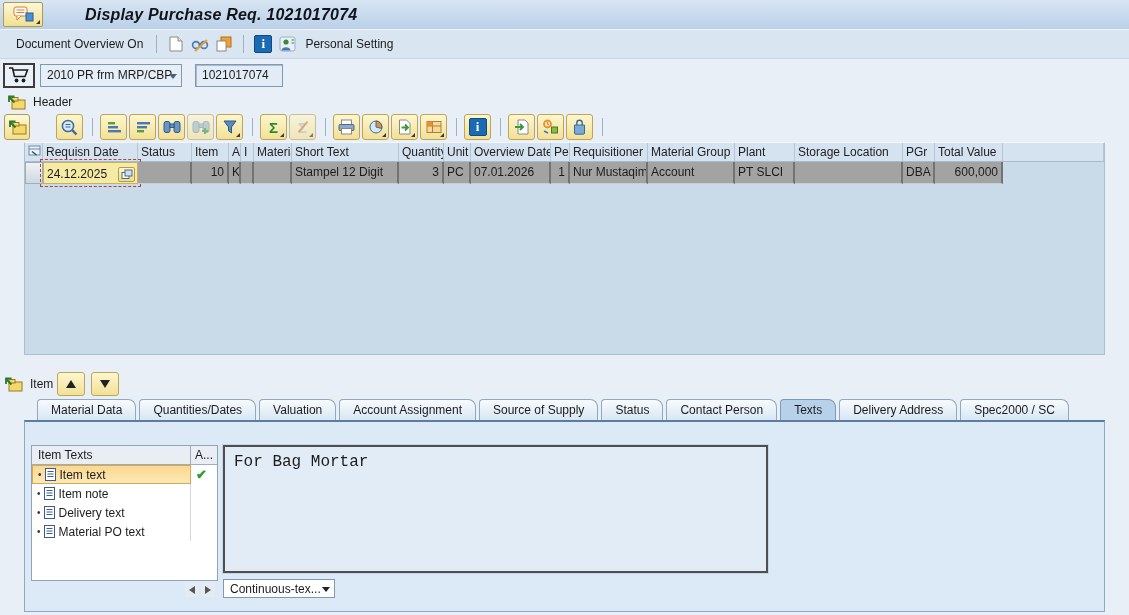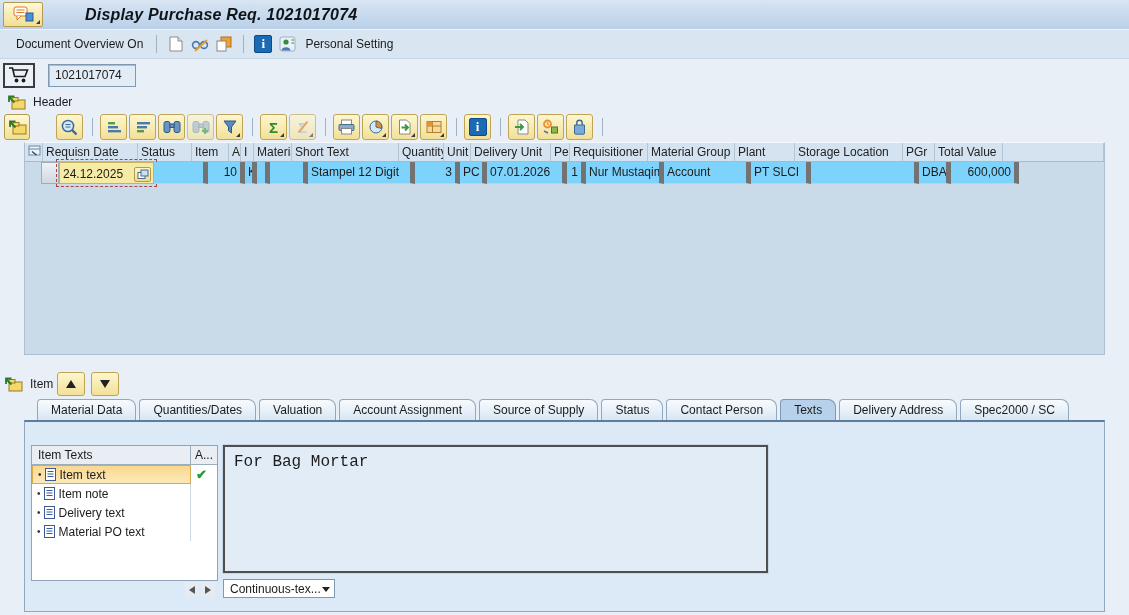--- a/index.html
+++ b/index.html
@@ -106,23 +106,23 @@
   
   .grid-wrap {
     left:24px; top:142px; width:1081px; height:213px;
     background:#c9dae9; border:1px solid #aebfd0; border-top:1px solid #f4f8fc;
   }
   .g-header { display:flex; height:19px; background:#d5e2ef; border-bottom:1px solid #a9bac9; }
   .gh {
     border-right:1px solid #b6c5d4; padding:2px 3px 0 3px;
     white-space:nowrap; overflow:hidden; color:#222; flex:none;
   }
-  .g-row { display:flex; height:22px;margin-left:16px; }
+  .g-row { display:flex; height:22px; }
   .gc {
-    background:#7dd3fc; border-right:5px solid #737373; border-bottom:1px solid #c2d0de;
+    background:#a3a3a3; border-right:2px solid #737373; border-bottom:1px solid #c2d0de;
     padding:3px 3px 0 3px; white-space:nowrap; overflow:hidden; flex:none;
   }
   .num { text-align:right; }
   .w-sel{width:18px}.w-c1{width:95px}.w-c2{width:54px}.w-c3{width:37px}.w-c4{width:12px}
   .w-c5{width:13px}.w-c6{width:38px}.w-c7{width:107px}.w-c8{width:45px}.w-c9{width:27px}
   .w-c10{width:80px}.w-c11{width:19px}.w-c12{width:78px}.w-c13{width:87px}.w-c14{width:60px}
   .w-c15{width:108px}.w-c16{width:32px}.w-c17{width:68px}.w-fill{flex:1}
   .sel-cell { background:linear-gradient(#eef2f6,#cfd8e1); border:1px solid #9fadbb; padding:1px; display:flex; align-items:center; justify-content:center; }
   .gc-date {
     background:#f6eba4; border:1px solid #c9b161; padding:2px 2px 0 3px;
@@ -260,20 +260,24 @@
 <div class="abs doc-row">
   <div class="cart-btn">
     <span class="icon">
       <svg width="23" height="18" viewBox="0 0 23 18">
         <path d="M1 2 h3.5 l2 8.5 h10.5 l2.5 -6.5 H5.5" fill="none" stroke="#1c1c1c" stroke-width="1.6"></path>
         <circle cx="8.5" cy="14.5" r="1.9" fill="#1c1c1c"></circle>
         <circle cx="15.5" cy="14.5" r="1.9" fill="#1c1c1c"></circle>
       </svg>
     </span>
   </div>
+  <div class="combo doc-type">
+    <span>2010 PR frm MRP/CBP</span>
+    <span class="arr"></span>
+  </div>
   <div class="doc-num">
     <span>1021017074</span>
   </div>
 </div>
 
 <div class="abs header-row">
   <span class="icon exp-ic">
     <svg width="19" height="16" viewBox="0 0 19 16">
       <rect x="5" y="6" width="13" height="9" fill="#f4d96a" stroke="#9a7a20"></rect>
       <rect x="5" y="3.5" width="6" height="3.5" fill="#f4d96a" stroke="#9a7a20"></rect>
@@ -443,21 +447,21 @@
     </div>
     <div class="gh w-c1">Requisn Date</div>
     <div class="gh w-c2">Status</div>
     <div class="gh w-c3">Item</div>
     <div class="gh w-c4">A</div>
     <div class="gh w-c5">I</div>
     <div class="gh w-c6">Material</div>
     <div class="gh w-c7">Short Text</div>
     <div class="gh w-c8">Quantity</div>
     <div class="gh w-c9">Unit</div>
-    <div class="gh w-c10">Delivery Unit</div>
+    <div class="gh w-c10">Overview Date</div>
     <div class="gh w-c11">Per</div>
     <div class="gh w-c12">Requisitioner</div>
     <div class="gh w-c13">Material Group</div>
     <div class="gh w-c14">Plant</div>
     <div class="gh w-c15">Storage Location</div>
     <div class="gh w-c16">PGr</div>
     <div class="gh w-c17">Total Value</div>
     <div class="gh w-fill"></div>
   </div>
   <div class="g-row">

